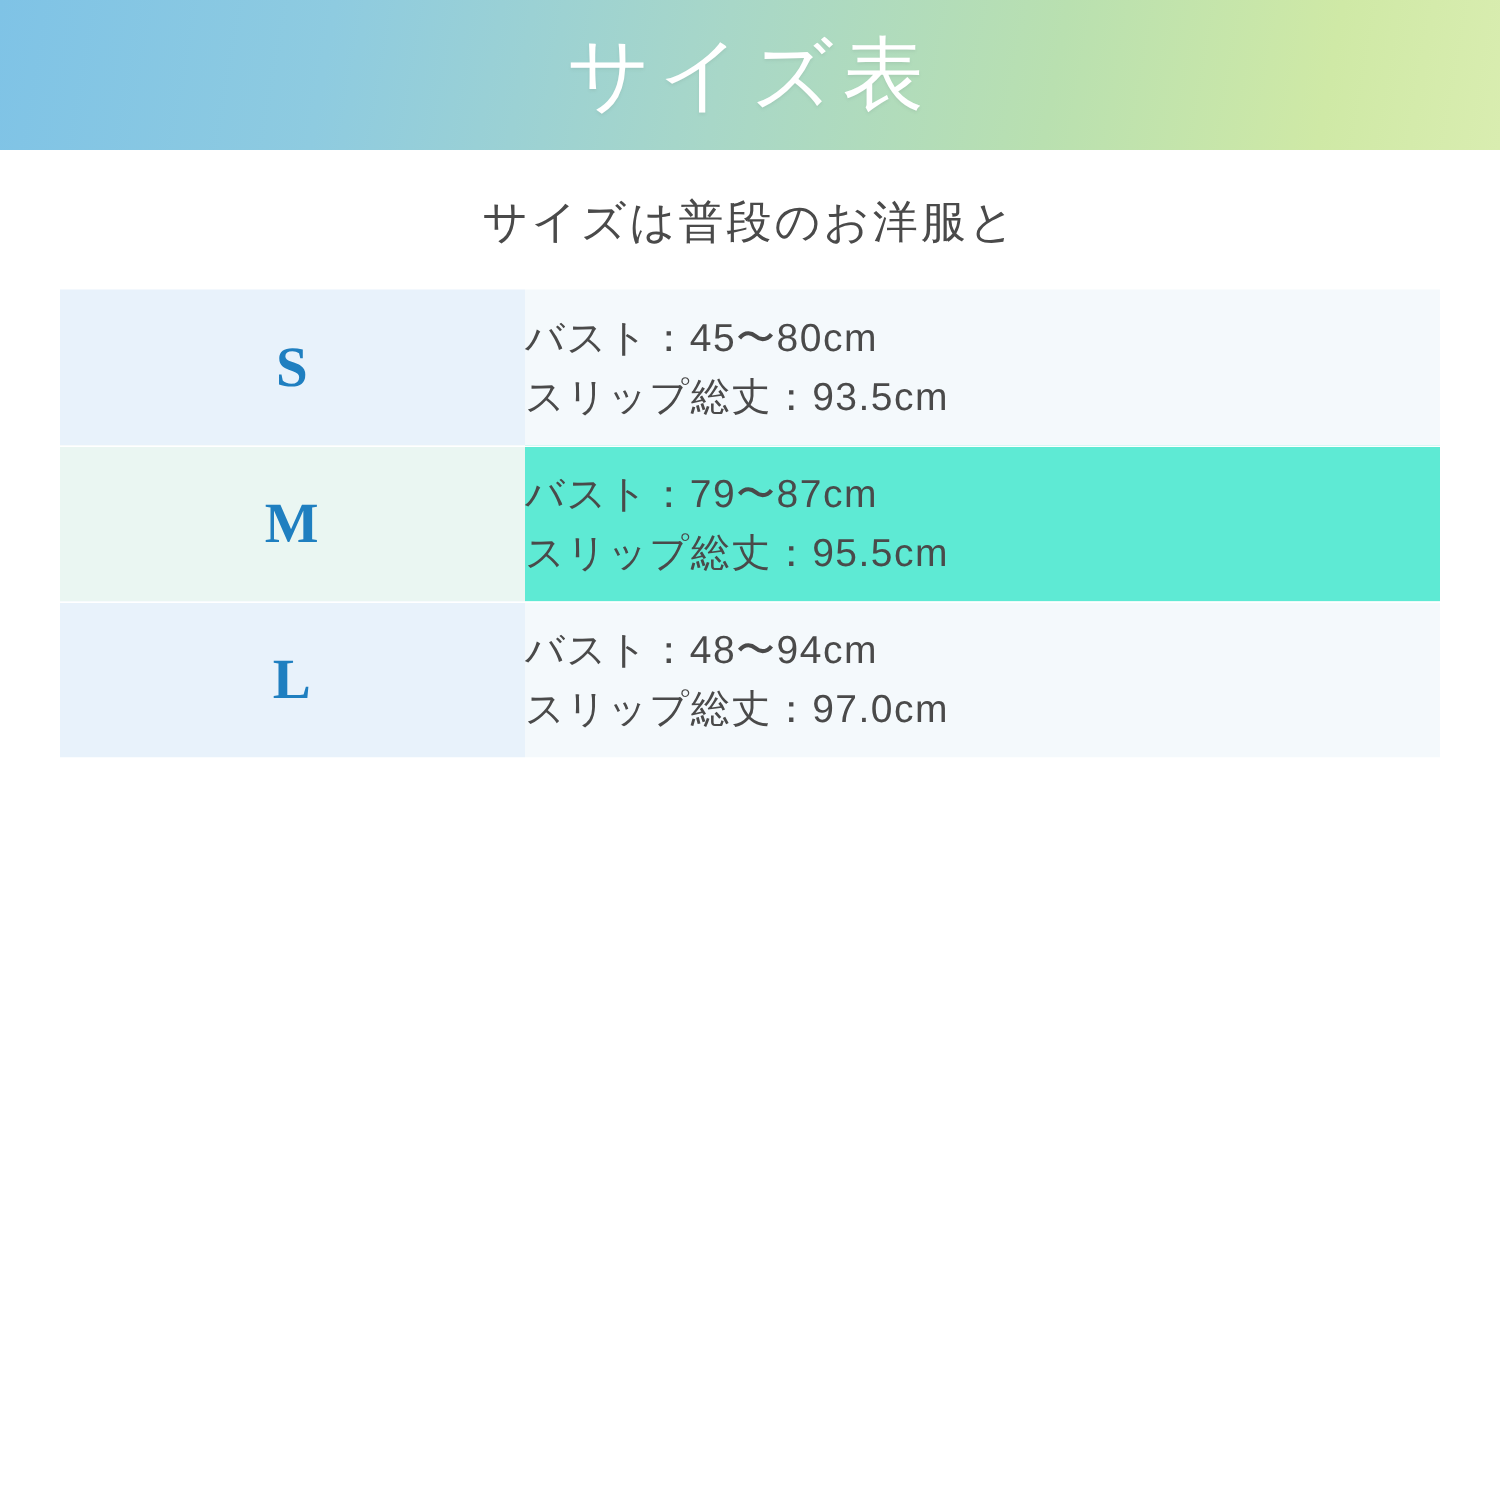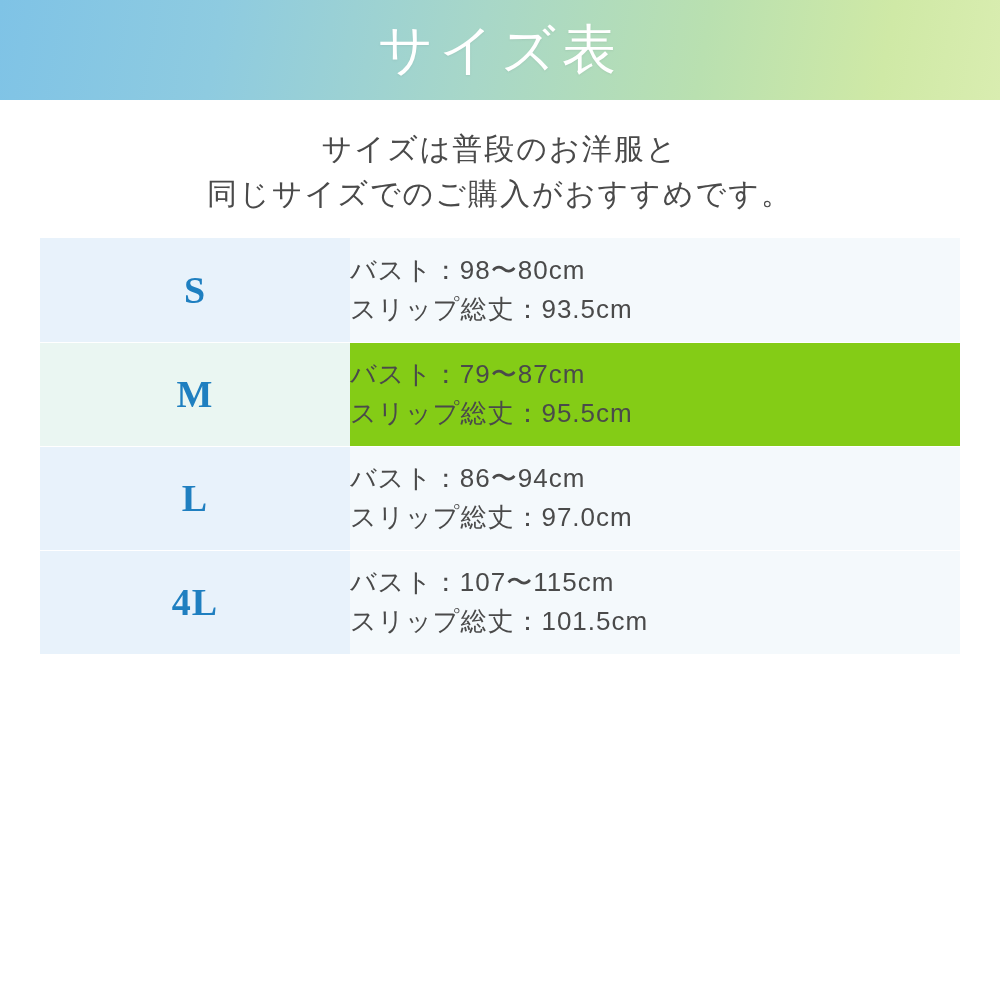--- a/index.html
+++ b/index.html
@@ -84,62 +84,54 @@
     letter-spacing: 1px;
   }
   .detail-line {
     display: block;
     white-space: nowrap;
   }
   
   .tint-blue .cell-size   { background: #e8f2fb; }
   .tint-blue .cell-detail { background: #f4f9fc; }
   .tint-green .cell-size   { background: #eaf6f2; }
-  .tint-green .cell-detail { background: #84cc16; }
+  .tint-green .cell-detail { background: #5eead4; }
 </style>
 </head>
 <body>
 
 <div class="page">
 
   <div class="header">
     <div class="header-title">サイズ表</div>
   </div>
 
   <div class="intro">
     <span class="intro-line">サイズは普段のお洋服と</span>
-    <span class="intro-line">同じサイズでのご購入がおすすめです。</span>
   </div>
 
   <table class="size-table">
     <tbody>
       <tr class="tint-blue">
         <td class="cell-size">S</td>
         <td class="cell-detail">
-          <span class="detail-line">バスト：98〜80cm</span>
+          <span class="detail-line">バスト：45〜80cm</span>
           <span class="detail-line">スリップ総丈：93.5cm</span>
         </td>
       </tr>
       <tr class="tint-green">
         <td class="cell-size">M</td>
         <td class="cell-detail">
           <span class="detail-line">バスト：79〜87cm</span>
           <span class="detail-line">スリップ総丈：95.5cm</span>
         </td>
       </tr>
       <tr class="tint-blue">
         <td class="cell-size">L</td>
         <td class="cell-detail">
-          <span class="detail-line">バスト：86〜94cm</span>
+          <span class="detail-line">バスト：48〜94cm</span>
           <span class="detail-line">スリップ総丈：97.0cm</span>
-        </td>
-      </tr>
-      <tr class="tint-blue">
-        <td class="cell-size">4L</td>
-        <td class="cell-detail">
-          <span class="detail-line">バスト：107〜115cm</span>
-          <span class="detail-line">スリップ総丈：101.5cm</span>
         </td>
       </tr>
     </tbody>
   </table>
 
 </div>
 
 </body></html>

